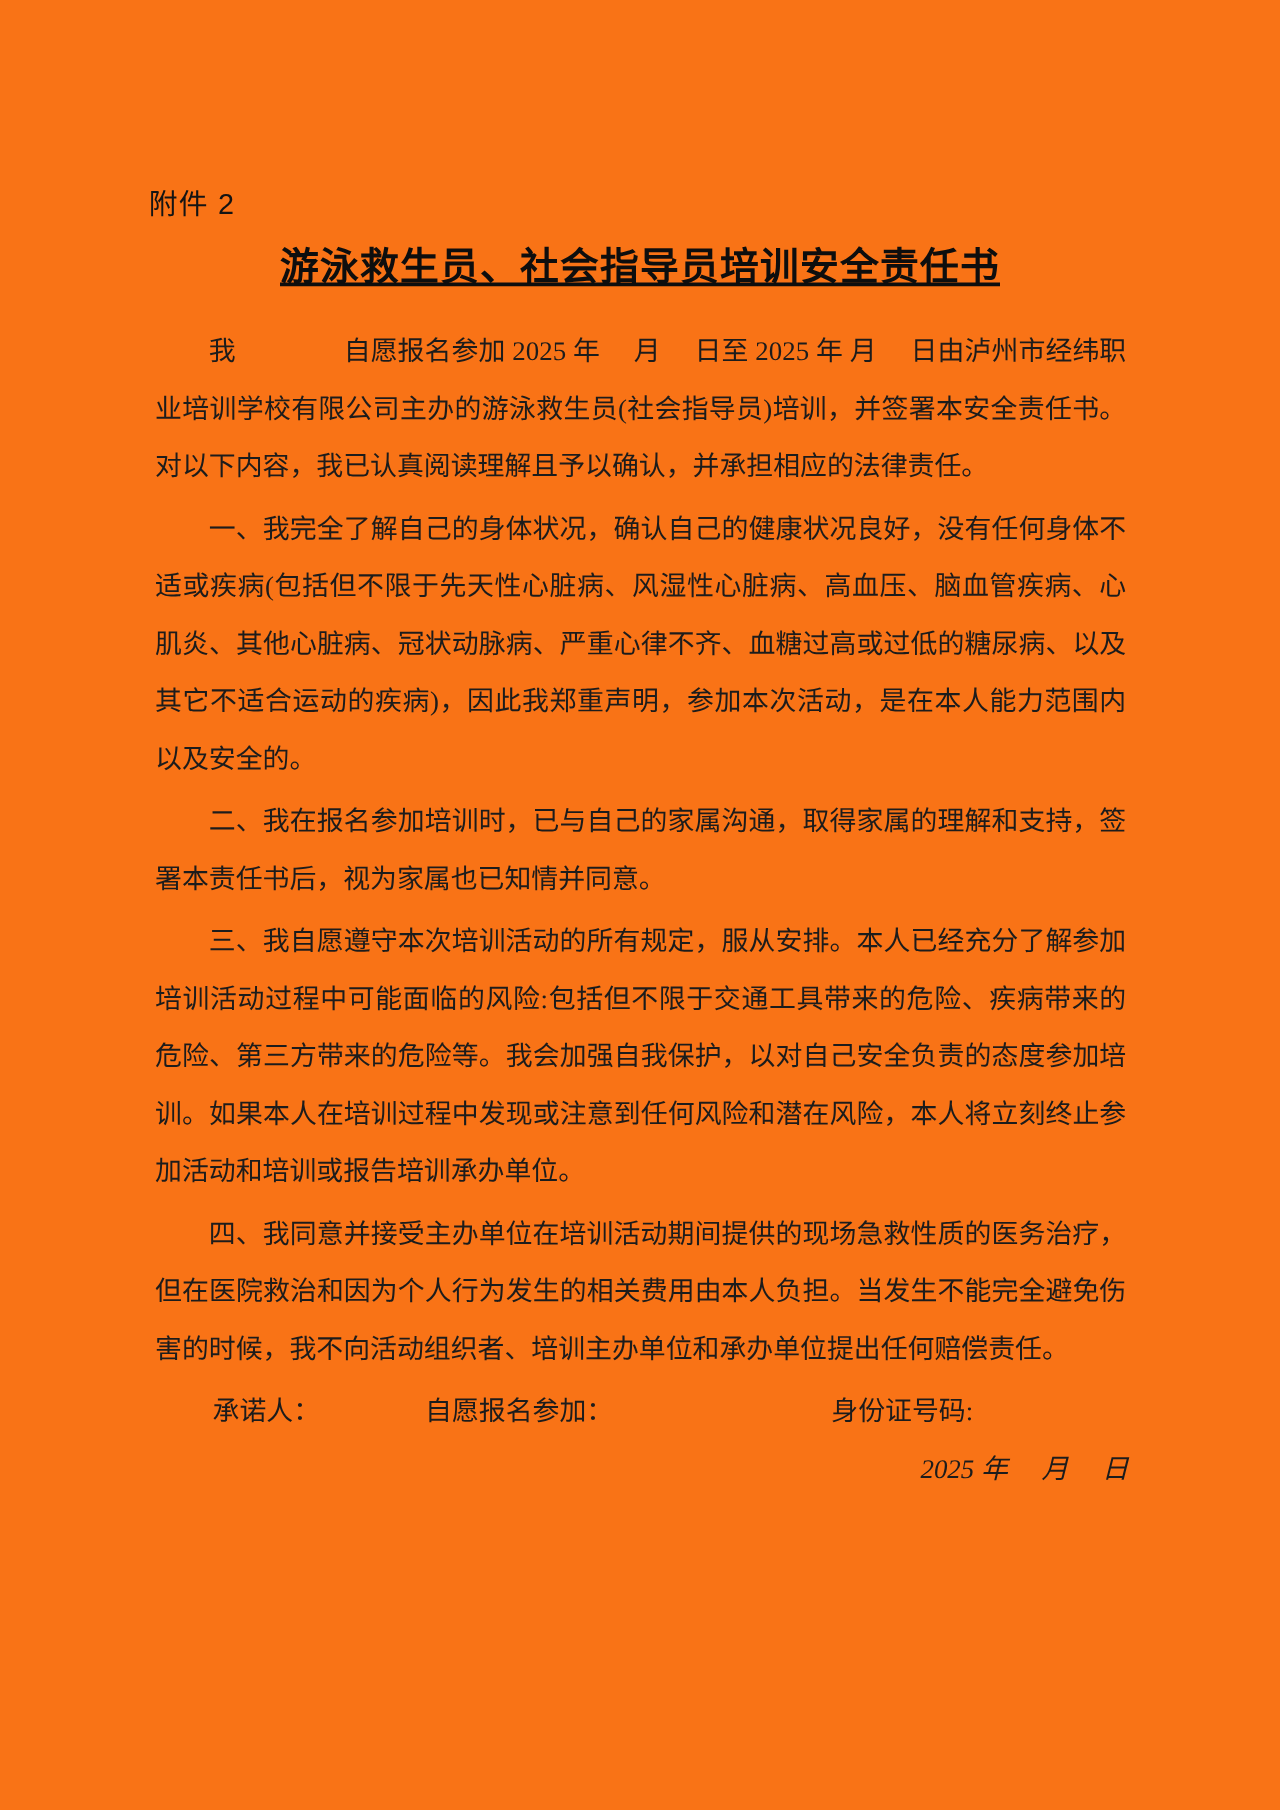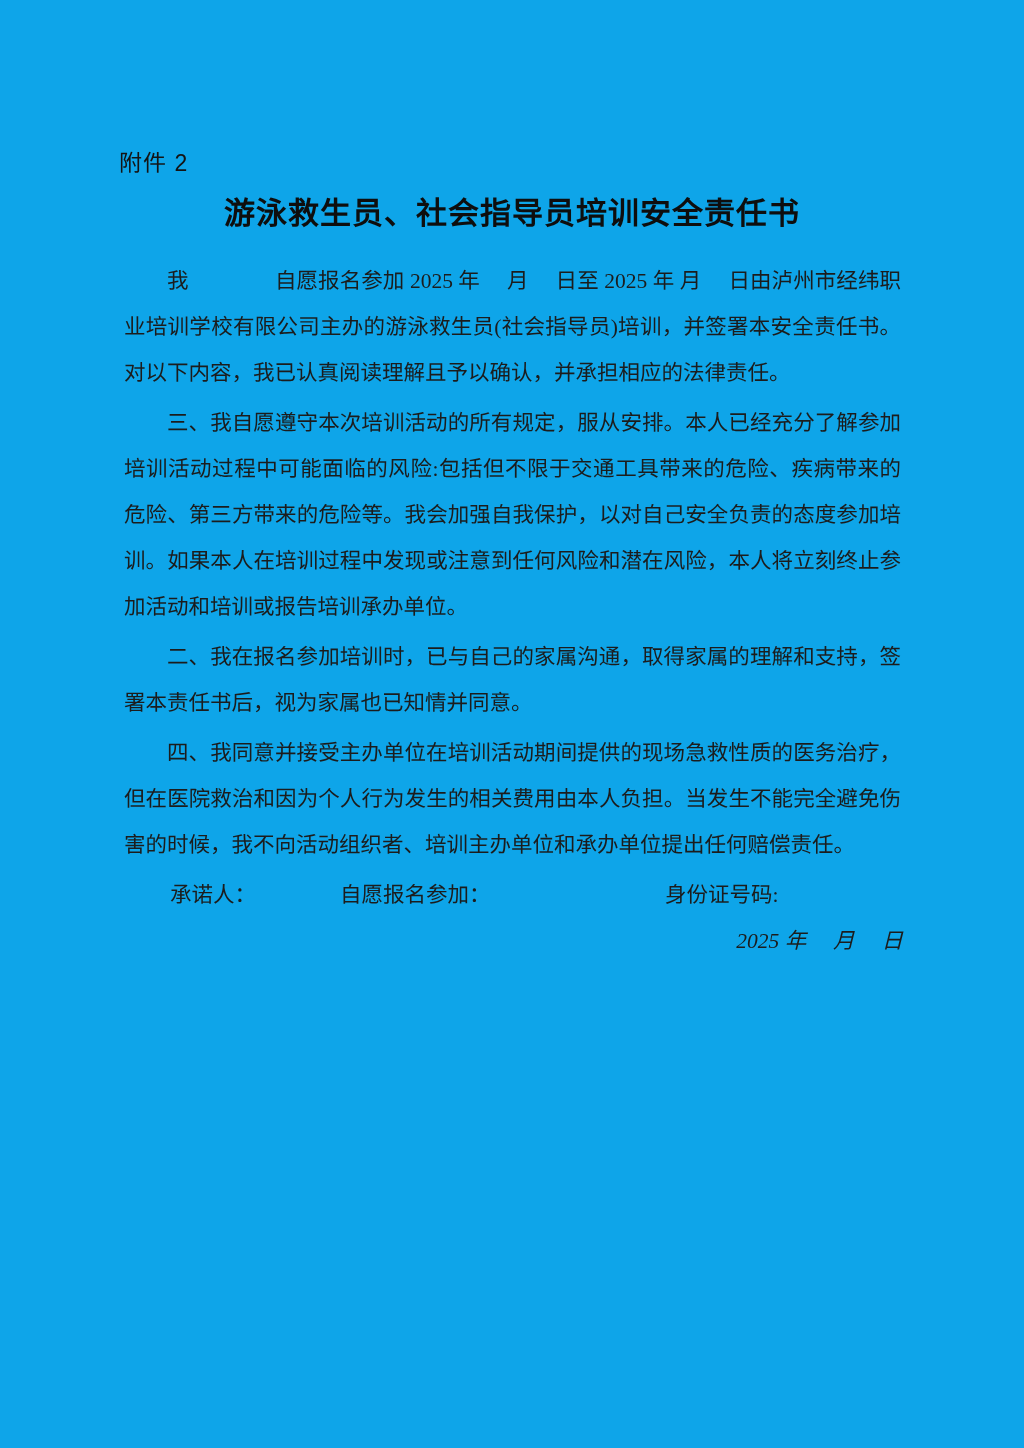--- a/index.html
+++ b/index.html
@@ -5,21 +5,21 @@
   html, body {
     margin: 0;
     padding: 0;
     background: #e8e8e8;
   }
   .page {
     position: relative;
     width: 1024px;
     height: 1448px;
     margin: 0 auto;
-    background: #0ea5e9;
+    background: #f97316;
     color: #161616;
     overflow: hidden;
   }
   .attachment-label {
     position: absolute;
     left: 119px;
     top: 144px;
     font-family: "Liberation Sans", "DejaVu Sans", sans-serif;
     font-size: 23px;
     font-weight: 500;
@@ -31,20 +31,21 @@
     left: 0;
     right: 0;
     top: 188px;
     margin: 0;
     text-align: center;
     font-family: "Liberation Serif", "DejaVu Serif", serif;
     font-size: 31px;
     font-weight: 700;
     letter-spacing: 1px;
     color: #0e0e0e;
+    text-decoration: underline;
   }
   .doc-body {
     position: absolute;
     left: 120px;
     top: 254px;
     width: 785px;
     font-family: "Liberation Serif", "DejaVu Serif", serif;
     font-size: 21.5px;
     line-height: 46px;
     text-align: justify;
@@ -86,24 +87,25 @@
 <div class="page">
 
   <div class="attachment-label">附件 2</div>
 
   <h1 class="doc-title">游泳救生员、社会指导员培训安全责任书</h1>
 
   <div class="doc-body">
 
     <p>我　　　　自愿报名参加 2025 年　 月　 日至 2025 年 月　 日由泸州市经纬职业培训学校有限公司主办的游泳救生员(社会指导员)培训，并签署本安全责任书。对以下内容，我已认真阅读理解且予以确认，并承担相应的法律责任。</p>
 
+    <p>一、我完全了解自己的身体状况，确认自己的健康状况良好，没有任何身体不适或疾病(包括但不限于先天性心脏病、风湿性心脏病、高血压、脑血管疾病、心肌炎、其他心脏病、冠状动脉病、严重心律不齐、血糖过高或过低的糖尿病、以及其它不适合运动的疾病)，因此我郑重声明，参加本次活动，是在本人能力范围内以及安全的。</p>
+
+    <p>二、我在报名参加培训时，已与自己的家属沟通，取得家属的理解和支持，签署本责任书后，视为家属也已知情并同意。</p>
 
     <p>三、我自愿遵守本次培训活动的所有规定，服从安排。本人已经充分了解参加培训活动过程中可能面临的风险:包括但不限于交通工具带来的危险、疾病带来的危险、第三方带来的危险等。我会加强自我保护，以对自己安全负责的态度参加培训。如果本人在培训过程中发现或注意到任何风险和潜在风险，本人将立刻终止参加活动和培训或报告培训承办单位。</p>
-
-    <p>二、我在报名参加培训时，已与自己的家属沟通，取得家属的理解和支持，签署本责任书后，视为家属也已知情并同意。</p>
 
     <p>四、我同意并接受主办单位在培训活动期间提供的现场急救性质的医务治疗，但在医院救治和因为个人行为发生的相关费用由本人负担。当发生不能完全避免伤害的时候，我不向活动组织者、培训主办单位和承办单位提出任何赔偿责任。</p>
 
 
     <div class="signature-row">
       <span class="sig-label sig-promisor">承诺人：</span>
       <span class="sig-label sig-id">自愿报名参加：</span>
       <span class="sig-label sig-phone">身份证号码:</span>
     </div>
 

